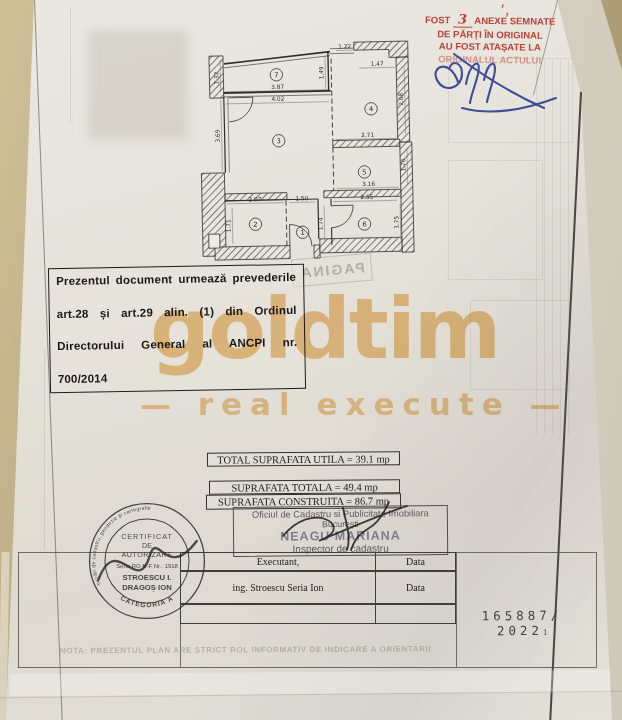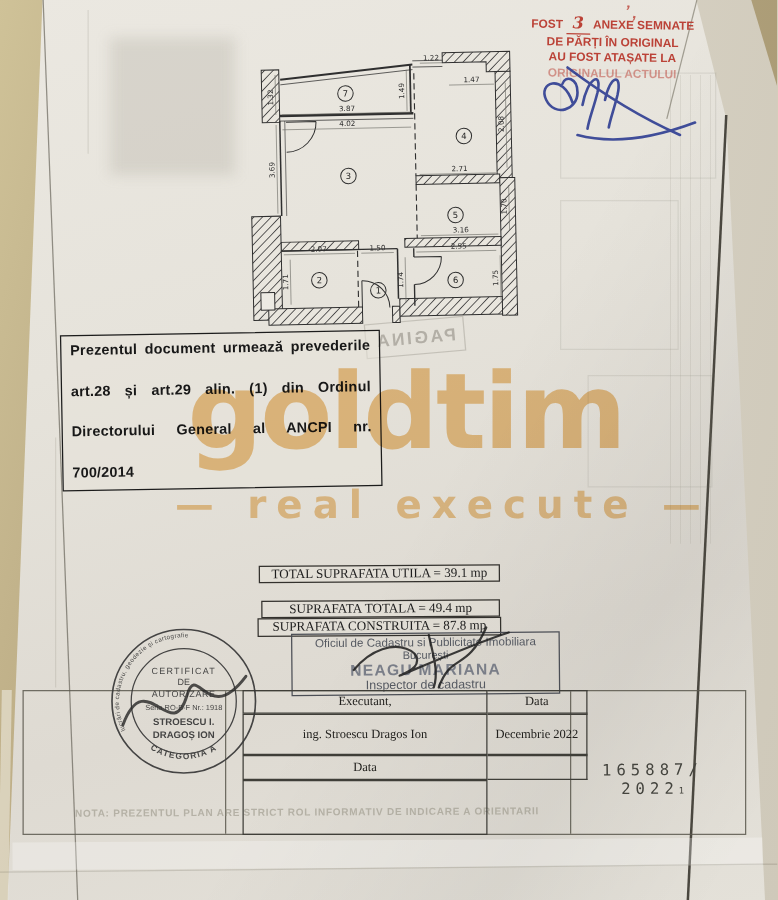--- a/index.html
+++ b/index.html
@@ -98,21 +98,21 @@
   .round-stamp{ left:86px; top:500px; width:122px; height:122px; z-index:5; opacity:.92; }
   .rs-txt{ font-family:"Liberation Sans",sans-serif; fill:#383838; text-anchor:middle; }
 
   
   .frame{ left:18px; top:552px; width:579px; height:116px; z-index:3;
     border:1px solid rgba(90,88,78,.85); }
   .frame .vdiv1{ position:absolute; left:161px; top:0; width:1px; height:100%; background:rgba(90,88,78,.85); }
   .frame .vdiv2{ position:absolute; left:437px; top:0; width:1px; height:100%; background:rgba(90,88,78,.85); }
   .sign-table{ left:180px; top:552px; width:276px; height:116px; z-index:4;
     display:grid; grid-template-columns:196px 80px; grid-template-rows:19px 33px 20px 44px;
-    font-family:"Liberation Serif",serif; font-size:10px; color:#22211e;margin-left:14px; }
+    font-family:"Liberation Serif",serif; font-size:10px; color:#22211e; }
   .sign-table > div{ border-right:1.1px solid #3f3e38; border-bottom:1.1px solid #3f3e38;
     border-top:1.1px solid #3f3e38; display:flex; align-items:center; justify-content:center; }
   .sign-table > div:nth-child(odd){ border-left:1.1px solid #3f3e38; }
   .reg-number{ left:452px; top:608px; width:140px; z-index:4; text-align:center;
     font-family:"DejaVu Sans Mono",monospace; font-size:12.5px; letter-spacing:4px; color:#44443e;
     transform:rotate(-.5deg); }
   .reg-number .sfx{ font-size:7px; letter-spacing:0; }
   .nota{ left:60px; top:645px; width:520px; z-index:3; font-size:8px; font-weight:bold;
     letter-spacing:.6px; color:rgba(146,142,128,.55); transform:rotate(-.3deg); white-space:nowrap; }
 
@@ -320,21 +320,21 @@
 <table class="balcon">
   <tbody>
       <tr>
     <td style="width:17px">7</td>
     <td class="nm" style="width:99px">Balcon</td>
     <td style="width:57px">5.4</td>
   </tr>
     </tbody>
 </table>
 <div class="abs sum-box" style="left:209px;top:480px;width:191px;height:13.5px;">SUPRAFATA TOTALA = 49.4 mp</div>
-<div class="abs sum-box" style="left:206px;top:493.5px;width:195px;height:14.5px;">SUPRAFATA CONSTRUITA = 87.8 mp</div>
+<div class="abs sum-box" style="left:206px;top:493.5px;width:195px;height:14.5px;">SUPRAFATA CONSTRUITA = 86.7 mp</div>
 
 <div class="abs ocpi-box">
   <div class="ocpi-l1">Oficiul de Cadastru si Publicitate Imobiliara</div>
   <div class="ocpi-l2">București</div>
   <div class="ocpi-l3">NEAGU MARIANA</div>
   <div class="ocpi-l4">Inspector de cadastru</div>
 </div>
 <svg class="abs ocpi-sig" viewBox="0 0 200 70">
   <g stroke="#1d1d1d" stroke-width="1.8" fill="none" stroke-linecap="round" opacity=".85">
     <path d="M28,40 C58,4 96,30 70,42 C44,54 120,20 152,10"></path>
@@ -365,22 +365,21 @@
   <path d="M12,78 C30,30 50,95 62,55 C70,28 78,80 108,40" stroke="#222" stroke-width="2.3" fill="none" stroke-linecap="round" opacity=".85"></path>
 </svg>
 
 <div class="abs frame">
   <div class="vdiv1"></div>
   <div class="vdiv2"></div>
 </div>
 <div class="abs sign-table">
   <div>Executant,</div>
   <div>Data</div>
-  <div>ing. Stroescu Dragos Ion</div>
-  <div>Decembrie 2022</div>
+  <div>ing. Stroescu Seria Ion</div>
   <div>Data</div>
   <div></div>
   <div></div>
 </div>
 <div class="abs reg-number"><span>165887/ 2022</span><span class="sfx">1</span></div>
 <div class="abs nota">NOTA: PREZENTUL PLAN ARE STRICT ROL INFORMATIV DE INDICARE A ORIENTARII</div>
 
 <div class="abs wm-title">goldtim</div>
 <div class="abs wm-sub">—  real execute  —</div>
 

